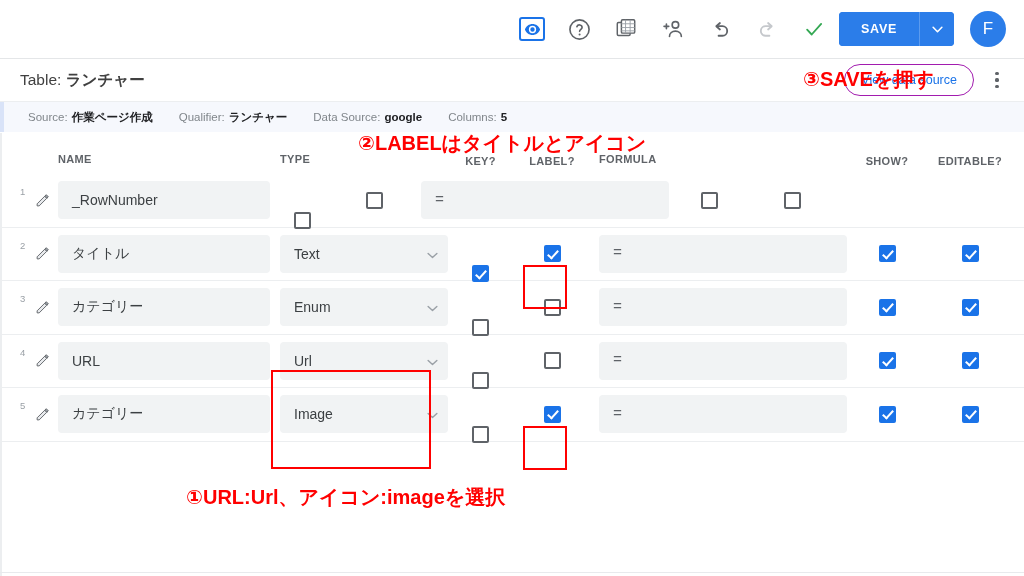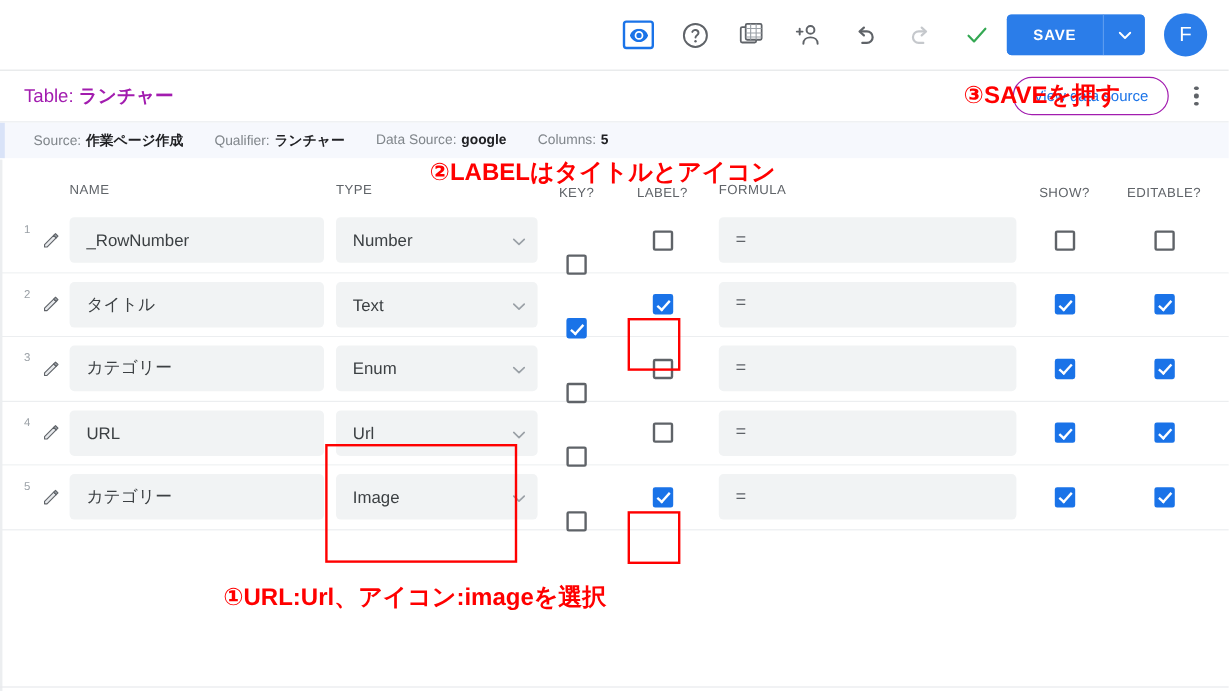--- a/index.html
+++ b/index.html
@@ -96,21 +96,21 @@
     border-bottom: 1px solid #eceef0;
     display: flex;
     align-items: center;
     padding: 0 14px 0 20px;
     box-sizing: border-box;
     position: relative;
     background: #fff;
   }
   .table-title {
     font-size: 15.5px;
-    color: #a21caf;
+    color: #404040;
     text-align: center;
   }
   .table-title b { font-weight: bold; }
   .titlebar-right {
     margin-left: auto;
     display: flex;
     align-items: center;
   }
   .view-source-btn {
     border: 1px solid #a21caf;
@@ -166,20 +166,21 @@
     height: 53.5px;
     border-bottom: 1px solid #eceef0;
     box-sizing: border-box;
     background: #fff;
   }
   .row.head {
     height: 42px;
     border-bottom: none;
     align-items: flex-end;
     padding-bottom: 7px;
+    font-weight: bold;
   }
   .col-num   { width: 26px; position: relative; flex: none; }
   .col-pen   { width: 32px; flex: none; display:flex; align-items:center; justify-content:center;}
   .col-name  { width: 212px; flex: none; }
   .col-type  { width: 168px; flex: none; margin-left: 10px;}
   .col-key   { width: 65px; flex: none; display:flex; justify-content:center;margin-top:40px; }
   .col-label { width: 78px; flex: none; display:flex; justify-content:center; }
   .col-form  { width: 248px; flex: none; margin-left: 8px;}
   .col-show  { width: 80px; flex: none; display:flex; justify-content:center; }
   .col-edit  { width: 86px; flex: none; display:flex; justify-content:center; }
@@ -420,28 +421,20 @@
         </div>
         <div class="col-pen">
           <svg width="15" height="15" viewBox="0 0 24 24">
             <path d="M3.4 17.3 15.6 5.1l3.3 3.3L6.7 20.6H3.4z" fill="#e8eaed" stroke="#5f6368" stroke-width="1.5" stroke-linejoin="round"></path>
             <path d="M15.6 5.1 18 2.7l3.3 3.3-2.4 2.4z" fill="#9aa0a6" stroke="#5f6368" stroke-width="1.5" stroke-linejoin="round"></path>
           </svg>
         </div>
         <div class="col-name">
           <div class="field">_RowNumber</div>
         </div>
-        <div class="col-type">
-          <div class="select">
-            <span>Number</span>
-            <span class="caret"><svg width="11" height="7" viewBox="0 0 12 8">
-                <path d="M1 1.6 6 6.4l5-4.8" fill="none" stroke="#9aa0a6" stroke-width="1.6" stroke-linecap="round" stroke-linejoin="round"></path>
-              </svg></span>
-          </div>
-        </div>
         <div class="col-key">
           <div class="cb "></div>
         </div>
         <div class="col-label">
           <div class="cb "></div>
         </div>
         <div class="col-form">
           <div class="formula">
             <span class="eq">=</span>
             <span></span>

